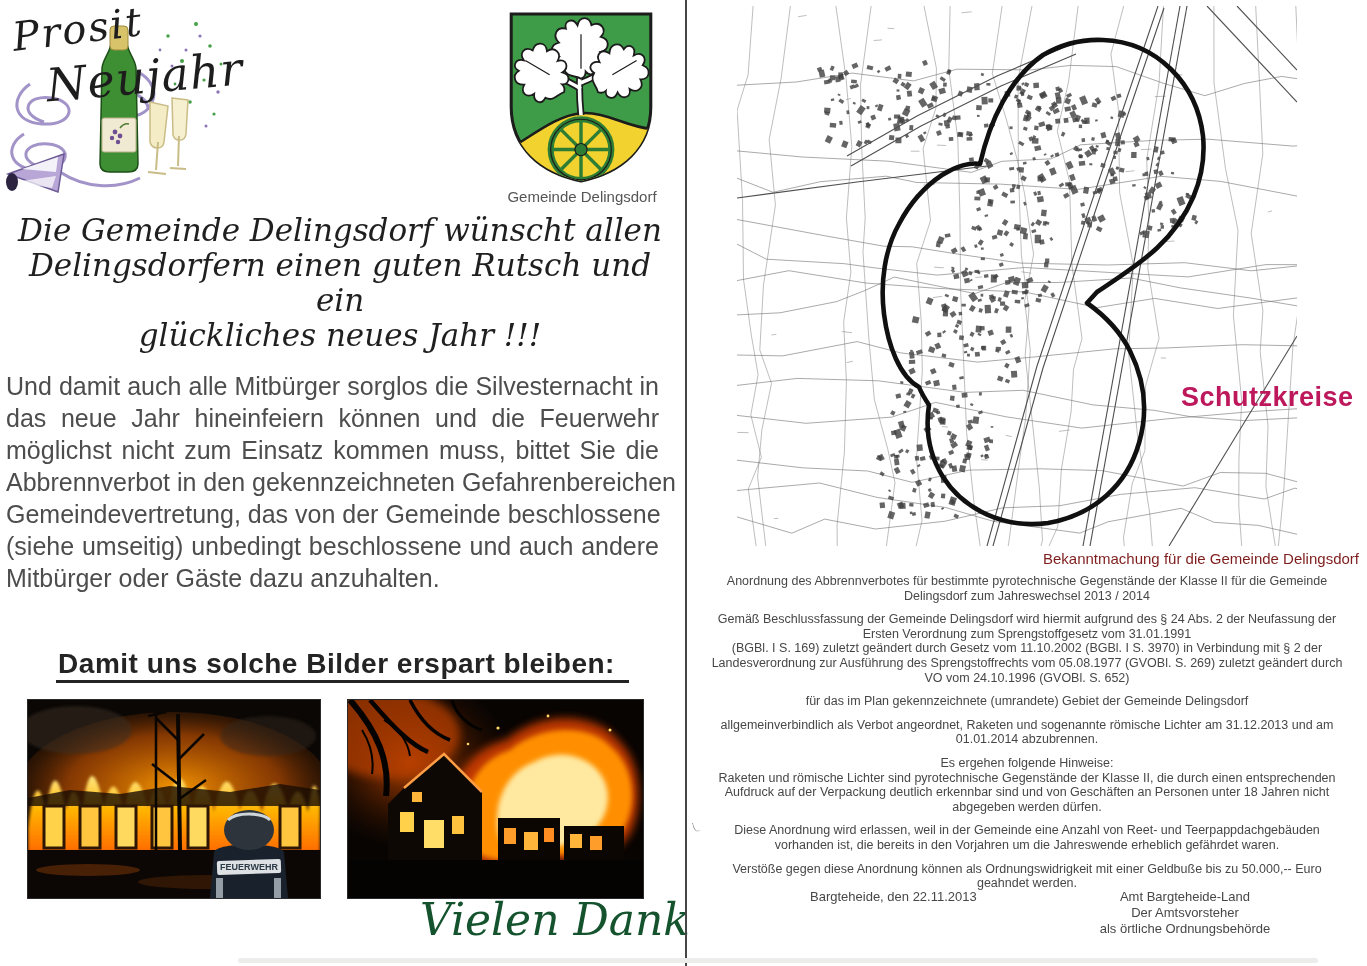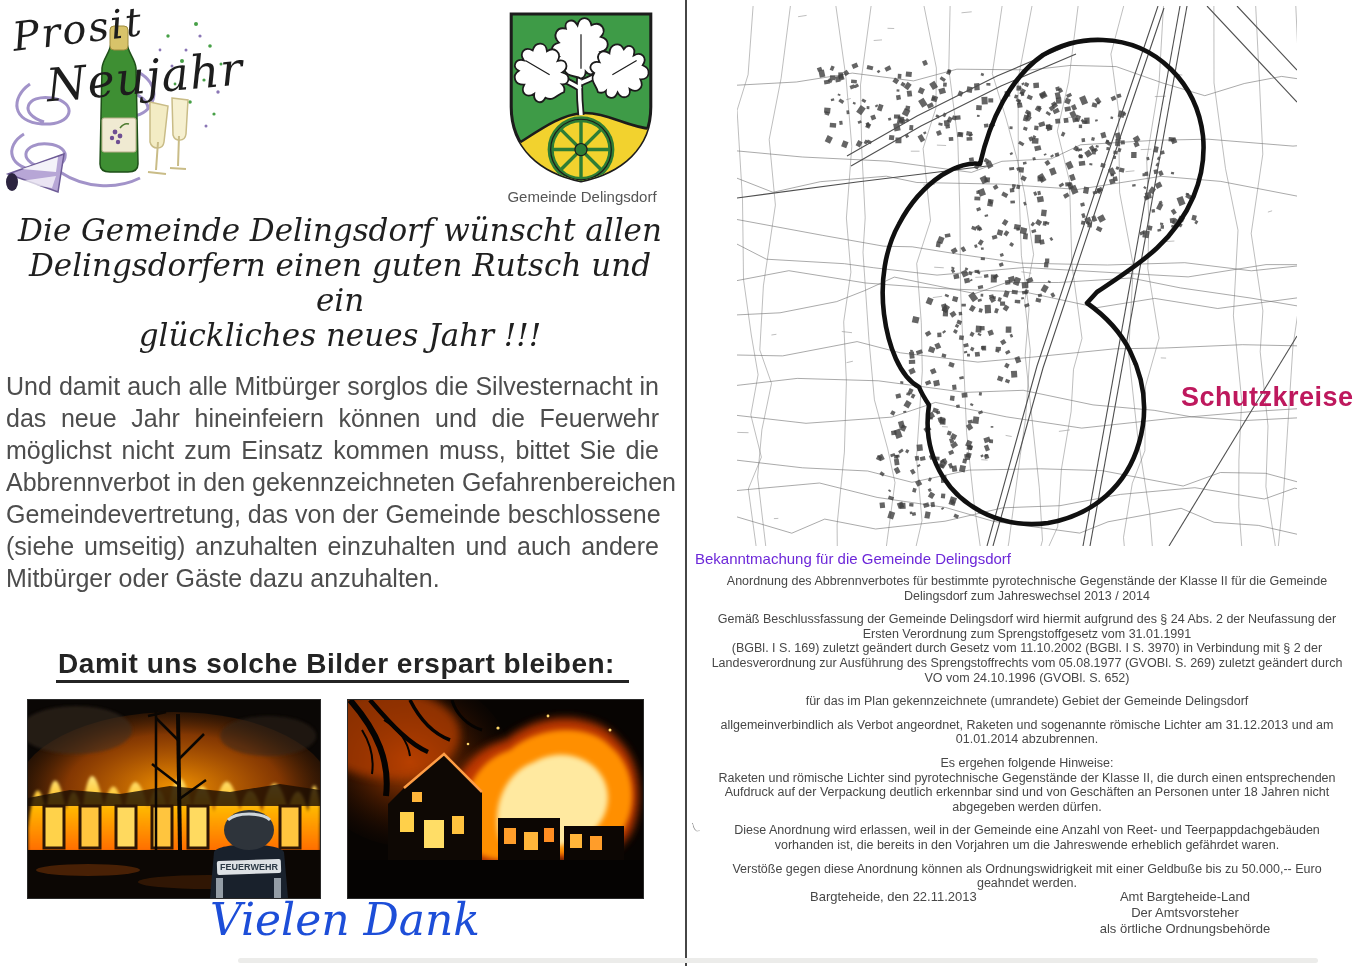--- a/index.html
+++ b/index.html
@@ -17,28 +17,28 @@
             font-family:"DejaVu Serif","Liberation Serif",serif;font-style:italic;color:#1f1f1f;}
   .body-block{left:6px;top:370px;width:653px;font-size:25px;line-height:32px;color:#4d4d4d;}
   .body-line{text-align:justify;text-align-last:justify;white-space:nowrap;}
   .body-line.last{text-align-last:left;}
   .photos-heading{left:0;top:648px;width:685px;text-align:center;}
   .photos-heading span{display:inline-block;font-size:28px;font-weight:bold;color:#242424;
             border-bottom:3px solid #242424;padding:0 14px 0 2px;letter-spacing:0.5px;}
   .photo{outline:1px solid #2a2a2a;}
   .photo-left{left:28px;top:700px;}
   .photo-right{left:348px;top:700px;}
-  .thanks{left:0;top:894px;width:690px;text-align:center;font-size:44px;color:#1d4ed8;}
+  .thanks{left:0;top:894px;width:690px;text-align:right;font-size:44px;color:#14532d;}
   .scan-band{left:238px;top:958px;width:1080px;height:5px;background:#ececea;border-radius:3px;}
 
   
   .right-page{position:absolute;left:685px;top:0;width:682px;height:966px;border-left:2px solid #464646;box-sizing:border-box;}
   .map-wrap{position:absolute;left:50px;top:6px;width:560px;height:540px;}
   .schutzkreise{position:absolute;left:444px;top:376px;font-size:27px;font-weight:bold;color:#be185d;letter-spacing:0.5px;}
-  .map-caption{position:absolute;left:8px;top:550px;width:664px;text-align:left;font-size:15px;color:#6d28d9;}
+  .map-caption{position:absolute;left:8px;top:550px;width:664px;text-align:right;font-size:15px;color:#7f1d1d;}
   .rp-col{position:absolute;left:8px;top:574px;width:664px;text-align:center;font-size:12.5px;line-height:14.6px;color:#474747;}
   .rp-para{margin:0 0 9px 0;}
   .sig-row{position:absolute;left:8px;top:889px;width:664px;font-size:13px;color:#474747;}
   .sig-place{position:absolute;left:115px;top:0;}
   .sig-auth{position:absolute;left:375px;top:0;width:230px;text-align:center;line-height:16px;}
   .artifact{position:absolute;left:6px;top:822px;width:5px;height:9px;border-left:1.5px solid #9a9a9a;
             border-bottom:1px solid #b5b5b5;border-radius:0 0 0 70%;transform:rotate(-14deg);}
 </style>
 </head>
 <body>
@@ -143,21 +143,21 @@
       <div>Delingsdorfern einen guten Rutsch und ein</div>
       <div>glückliches neues Jahr !!!</div>
     </div>
 
     <div class="abs body-block">
       <div class="body-line">Und damit auch alle Mitbürger sorglos die Silvesternacht in</div>
       <div class="body-line">das neue Jahr hineinfeiern können und die Feuerwehr</div>
       <div class="body-line">möglichst nicht zum Einsatz kommen muss, bittet Sie die</div>
       <div class="body-line">Abbrennverbot in den gekennzeichneten Gefahrenbereichen</div>
       <div class="body-line">Gemeindevertretung, das von der Gemeinde beschlossene</div>
-      <div class="body-line">(siehe umseitig) anzuhalten einzuhalten und auch andere</div>
+      <div class="body-line">(siehe umseitig) unbedingt beschlossene und auch andere</div>
       <div class="body-line last">Mitbürger oder Gäste dazu anzuhalten.</div>
     </div>
 
     <div class="abs photos-heading">
       <span>Damit uns solche Bilder erspart bleiben:</span>
     </div>
 
     <svg class="abs photo photo-left" width="292" height="198" viewBox="0 0 292 198">
       <defs>
         <radialGradient id="glow1" cx="50%" cy="48%" r="62%">

